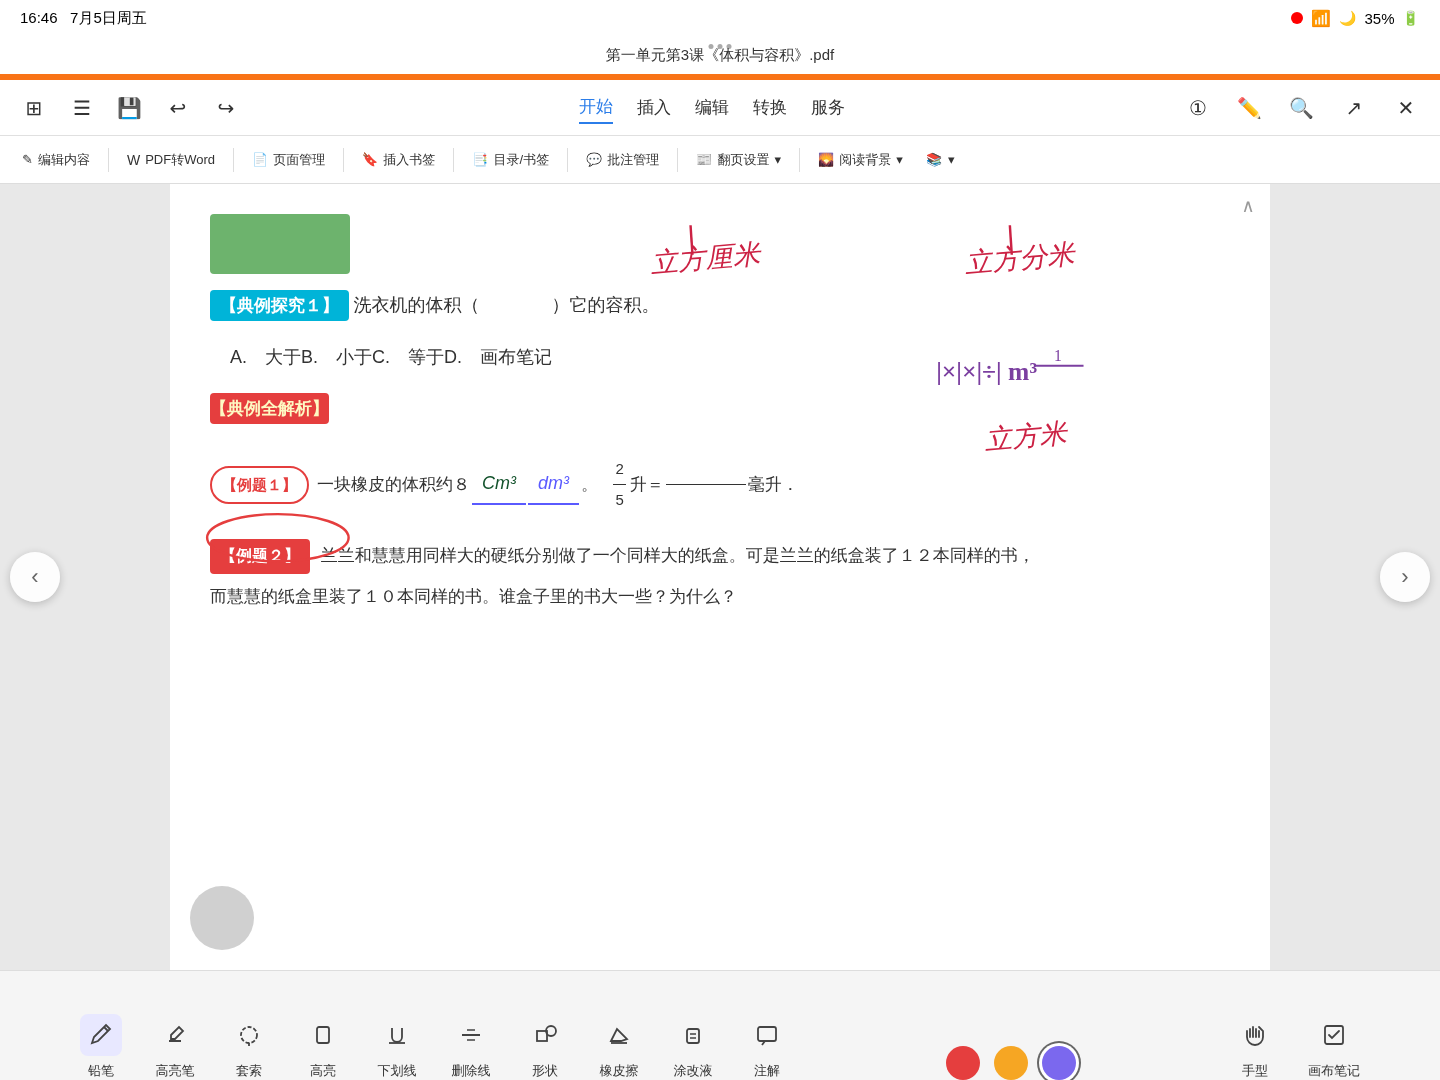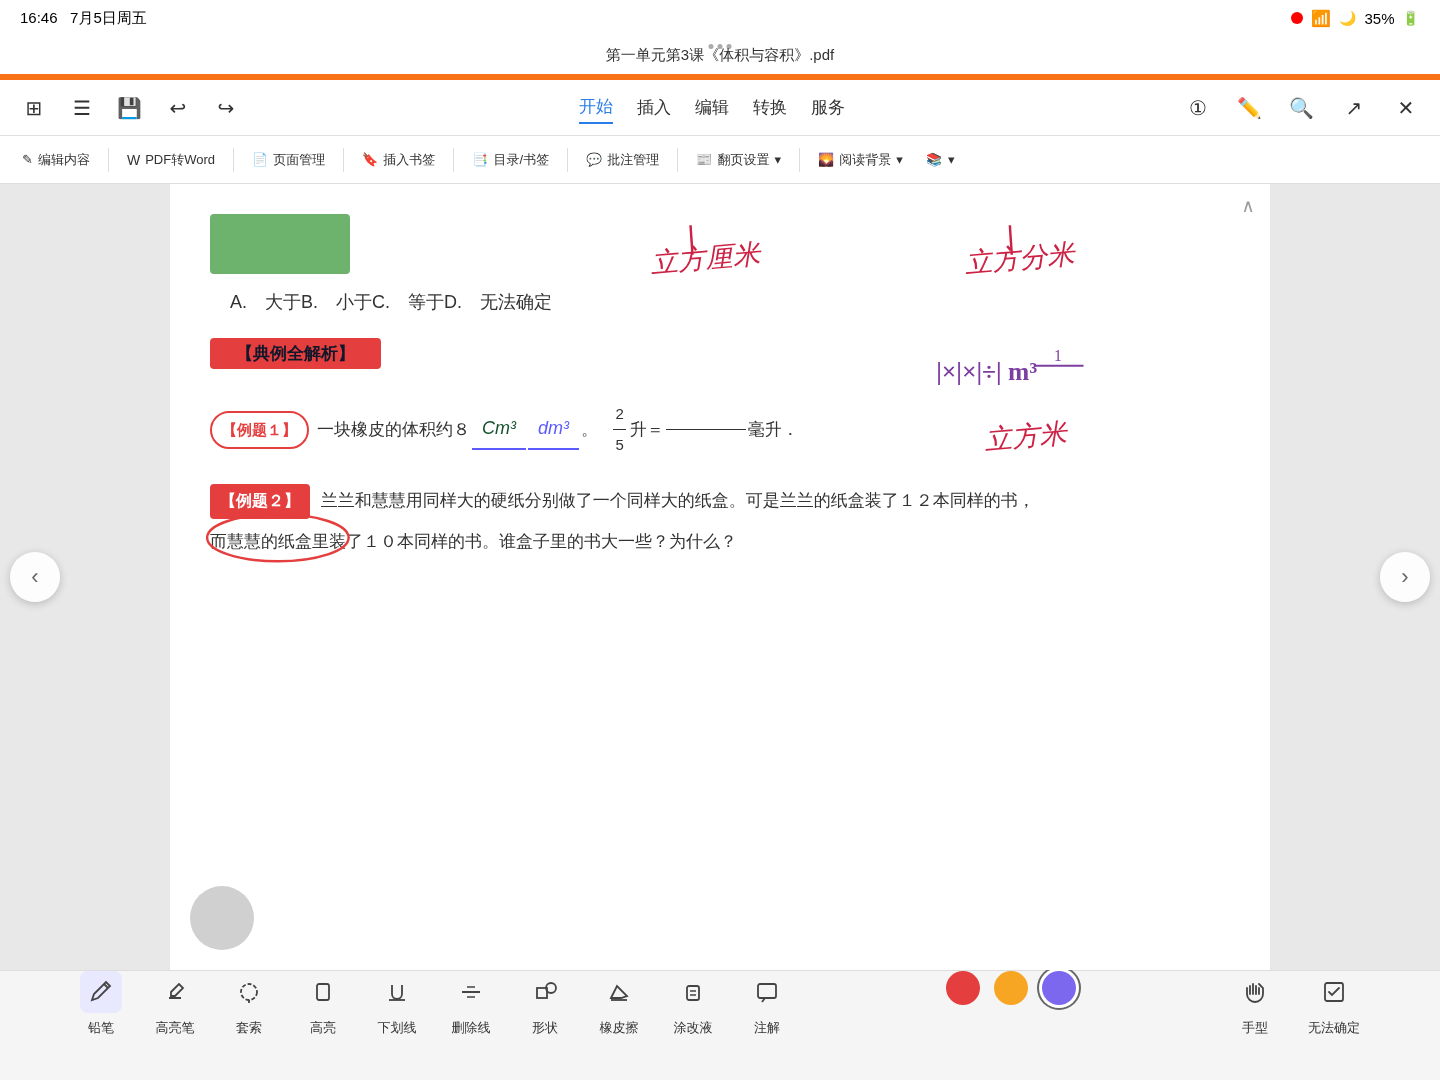--- a/index.html
+++ b/index.html
@@ -186,24 +186,24 @@
       font-size: 17px;
       font-weight: bold;
       padding: 4px 10px;
       border-radius: 4px;
       margin-bottom: 12px;
     }
 
     .section-title-red {
       display: inline-block;
       background: #e53e3e;
-      color: #0f172a;
+      color: #fef9c3;
       font-size: 17px;
       font-weight: bold;
-      padding: 4px 26px;
+      padding: 4px 0;
       border-radius: 4px;
       margin-bottom: 12px;
     }
 
     .question-text {
       font-size: 18px;
       color: #333;
       margin-bottom: 16px;
       display: inline;
     }
@@ -258,21 +258,21 @@
       line-height: 1.8;
       margin-bottom: 8px;
     }
 
     
     .bottom-toolbar {
       height: 110px;
       background: #f5f5f5;
       border-top: 1px solid #ddd;
       display: flex;
-      align-items: flex-start;
+      align-items: flex-end;
       padding: 0 80px;
       justify-content: space-between;
     }
 
     .tool-group {
       display: flex;
       gap: 32px;
       align-items: center;
     }
 
@@ -452,26 +452,30 @@
 
 <div class="main-content">
   <div class="page-container">
 
     <div class="page-scroll-btn">∧</div>
 
     <div style="margin-bottom: 16px; margin-top: 10px;">
       <div class="green-box"></div>
     </div>
 
+    <div style="margin-bottom: 12px;">
+      <span class="section-title">【典例探究１】</span>
+      <span class="question-text">洗衣机的体积（　　　　）它的容积。</span>
+    </div>
 
     <div class="options-row">
       <span>A.　大于</span>
       <span>B.　小于</span>
       <span>C.　等于</span>
-      <span>D.　无法确定</span>
+      <span>D.　画布笔记</span>
     </div>
 
     <div style="margin-bottom: 18px;">
       <span class="section-title-red">【典例全解析】</span>
     </div>
 
     <div class="problem-text" style="display:flex; align-items:center; flex-wrap:wrap; margin-bottom:8px; gap:2px;">
       <span style="display:inline-block; border: 2px solid #e53e3e; border-radius: 20px; color: #e53e3e; font-size:15px; font-weight:bold; padding:2px 10px; margin-right:6px;">【例题１】</span>
       <span>一块橡皮的体积约８</span>
       <span class="underline-text" style="color: #14532d; font-style:italic; font-size:18px;">&nbsp;&nbsp;Cm³&nbsp;&nbsp;</span>
@@ -647,16 +651,16 @@
       <span class="tool-label">手型</span>
     </div>
 
     <div class="tool-item">
       <div class="tool-icon-box">
         <svg width="28" height="28" viewBox="0 0 28 28" fill="none">
           <rect x="5" y="5" width="18" height="18" rx="2" stroke="#444" stroke-width="1.8" fill="none"></rect>
           <path d="M9 14l3 3 7-7" stroke="#444" stroke-width="1.8" stroke-linecap="round" fill="none"></path>
         </svg>
       </div>
-      <span class="tool-label">无法确定</span>
+      <span class="tool-label">画布笔记</span>
     </div>
   </div>
 </div>
 
 </body></html>

